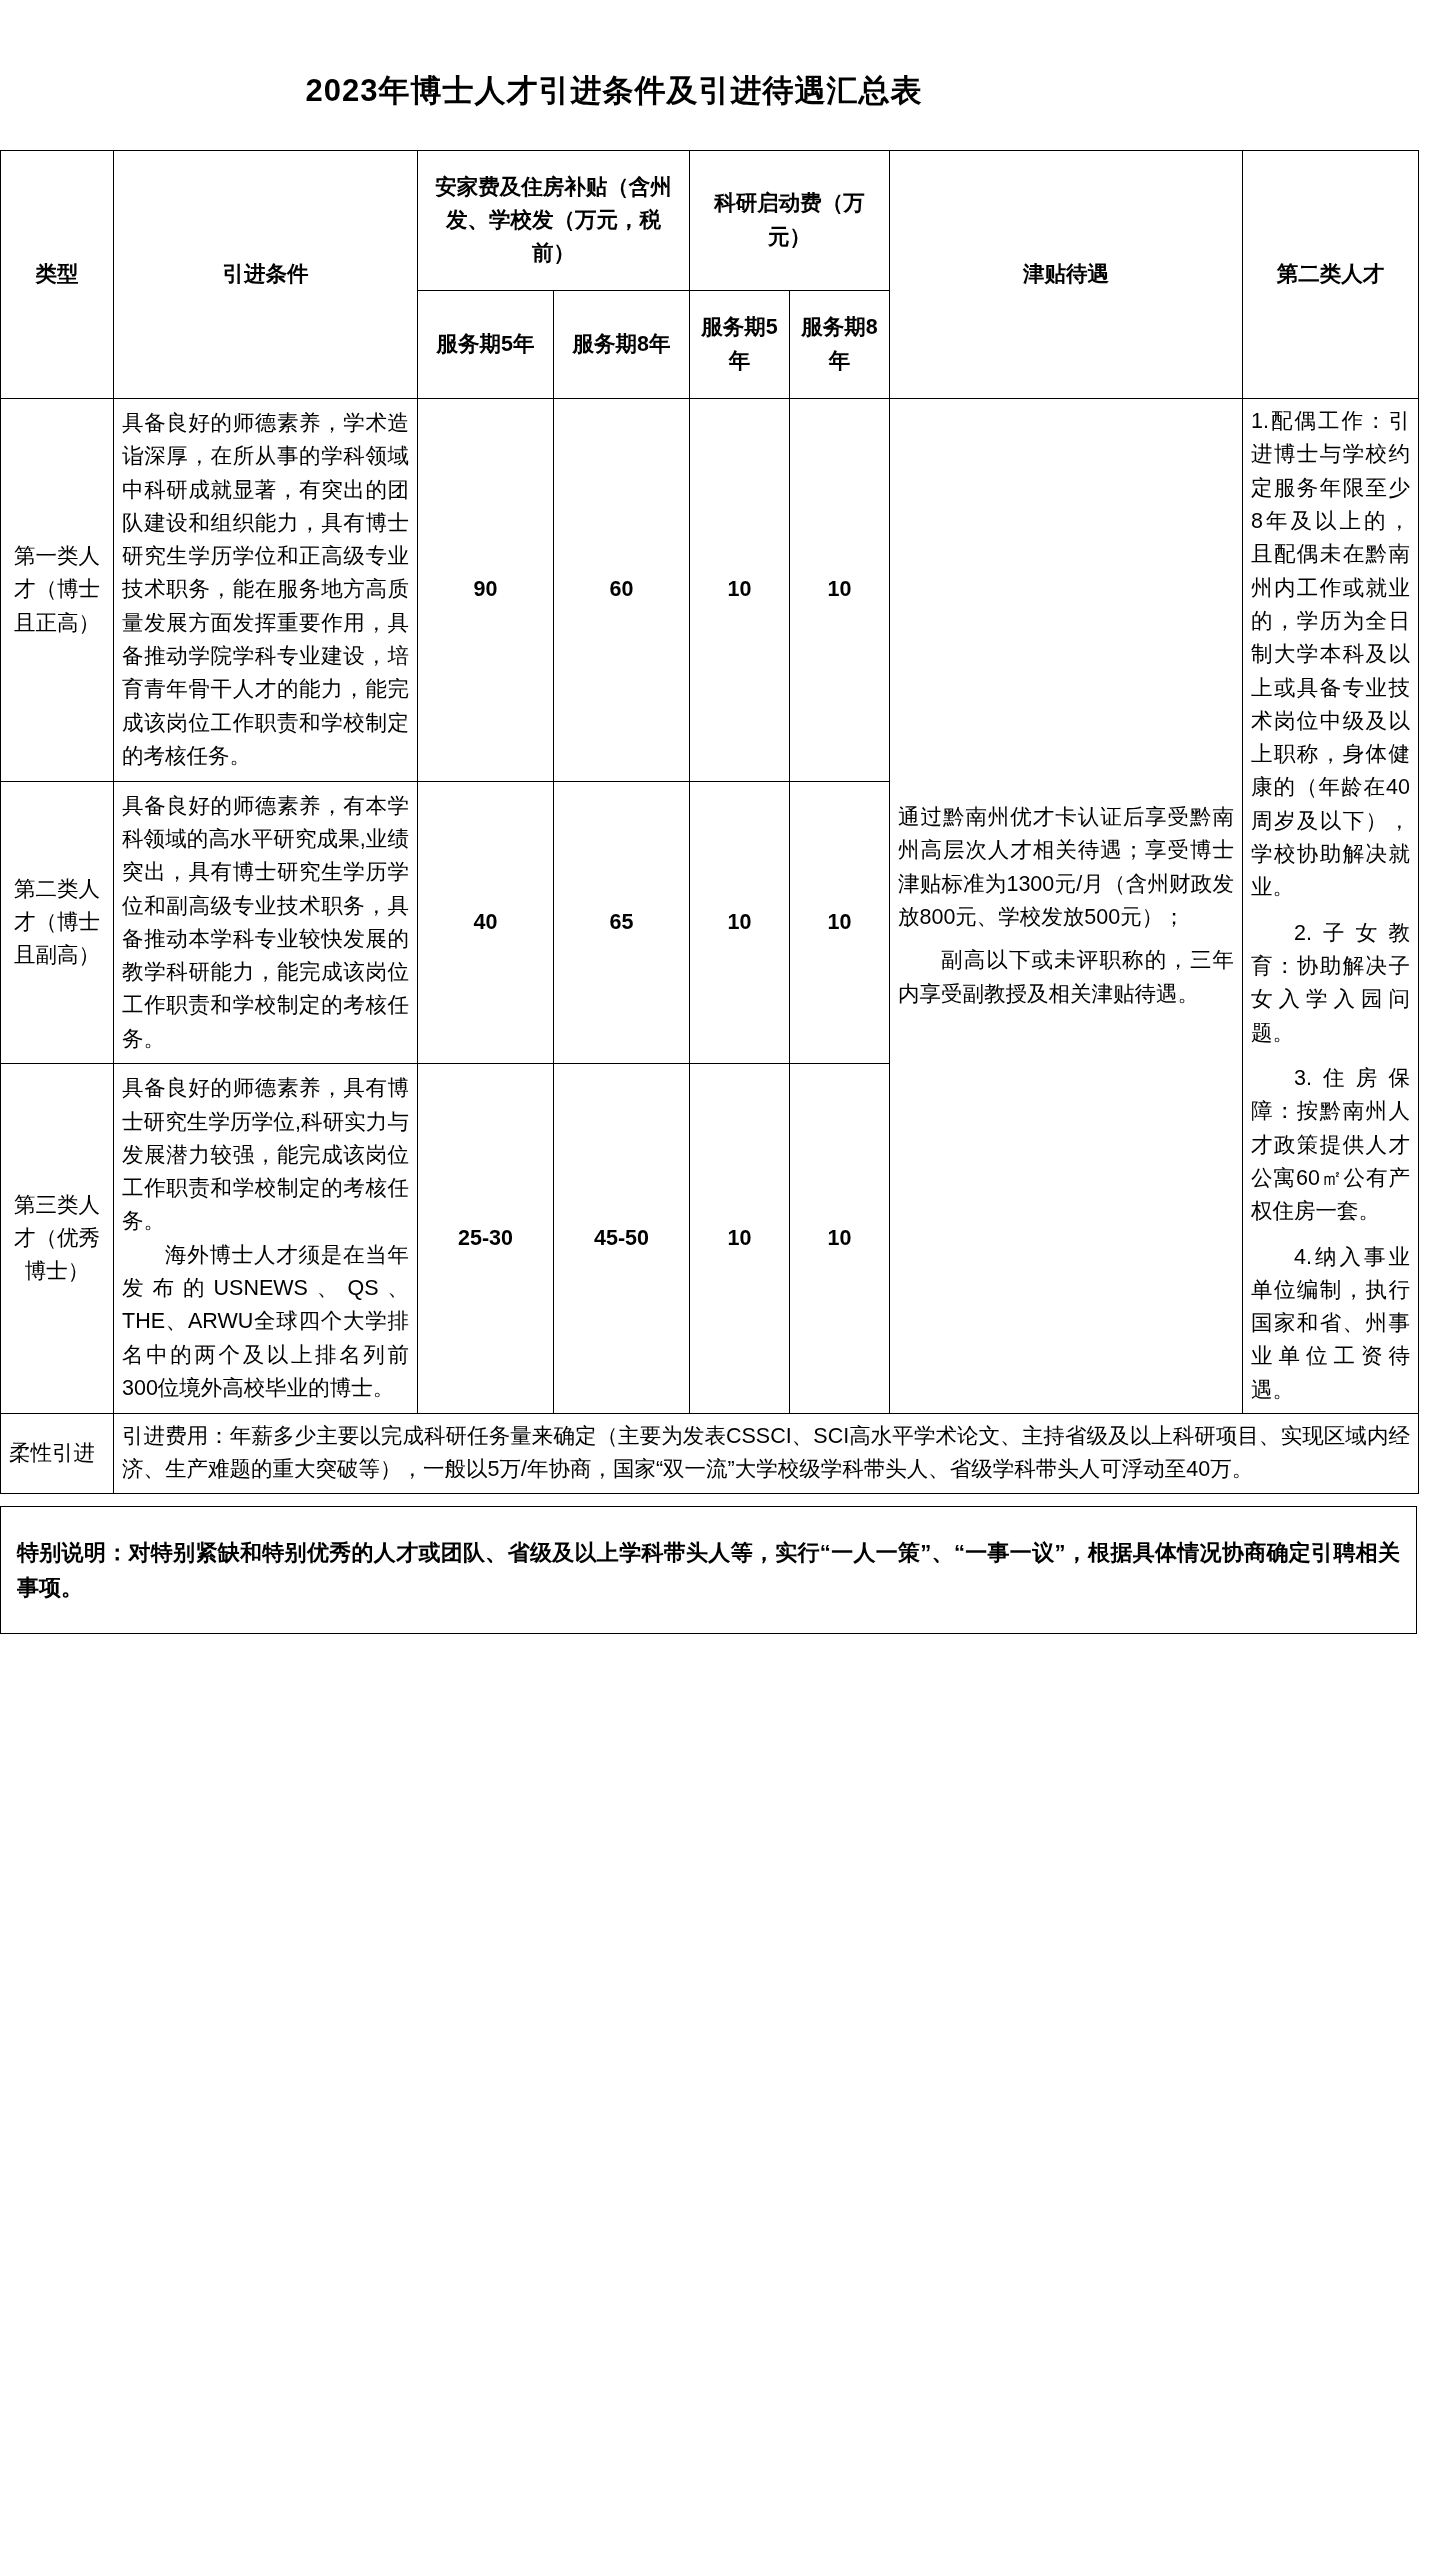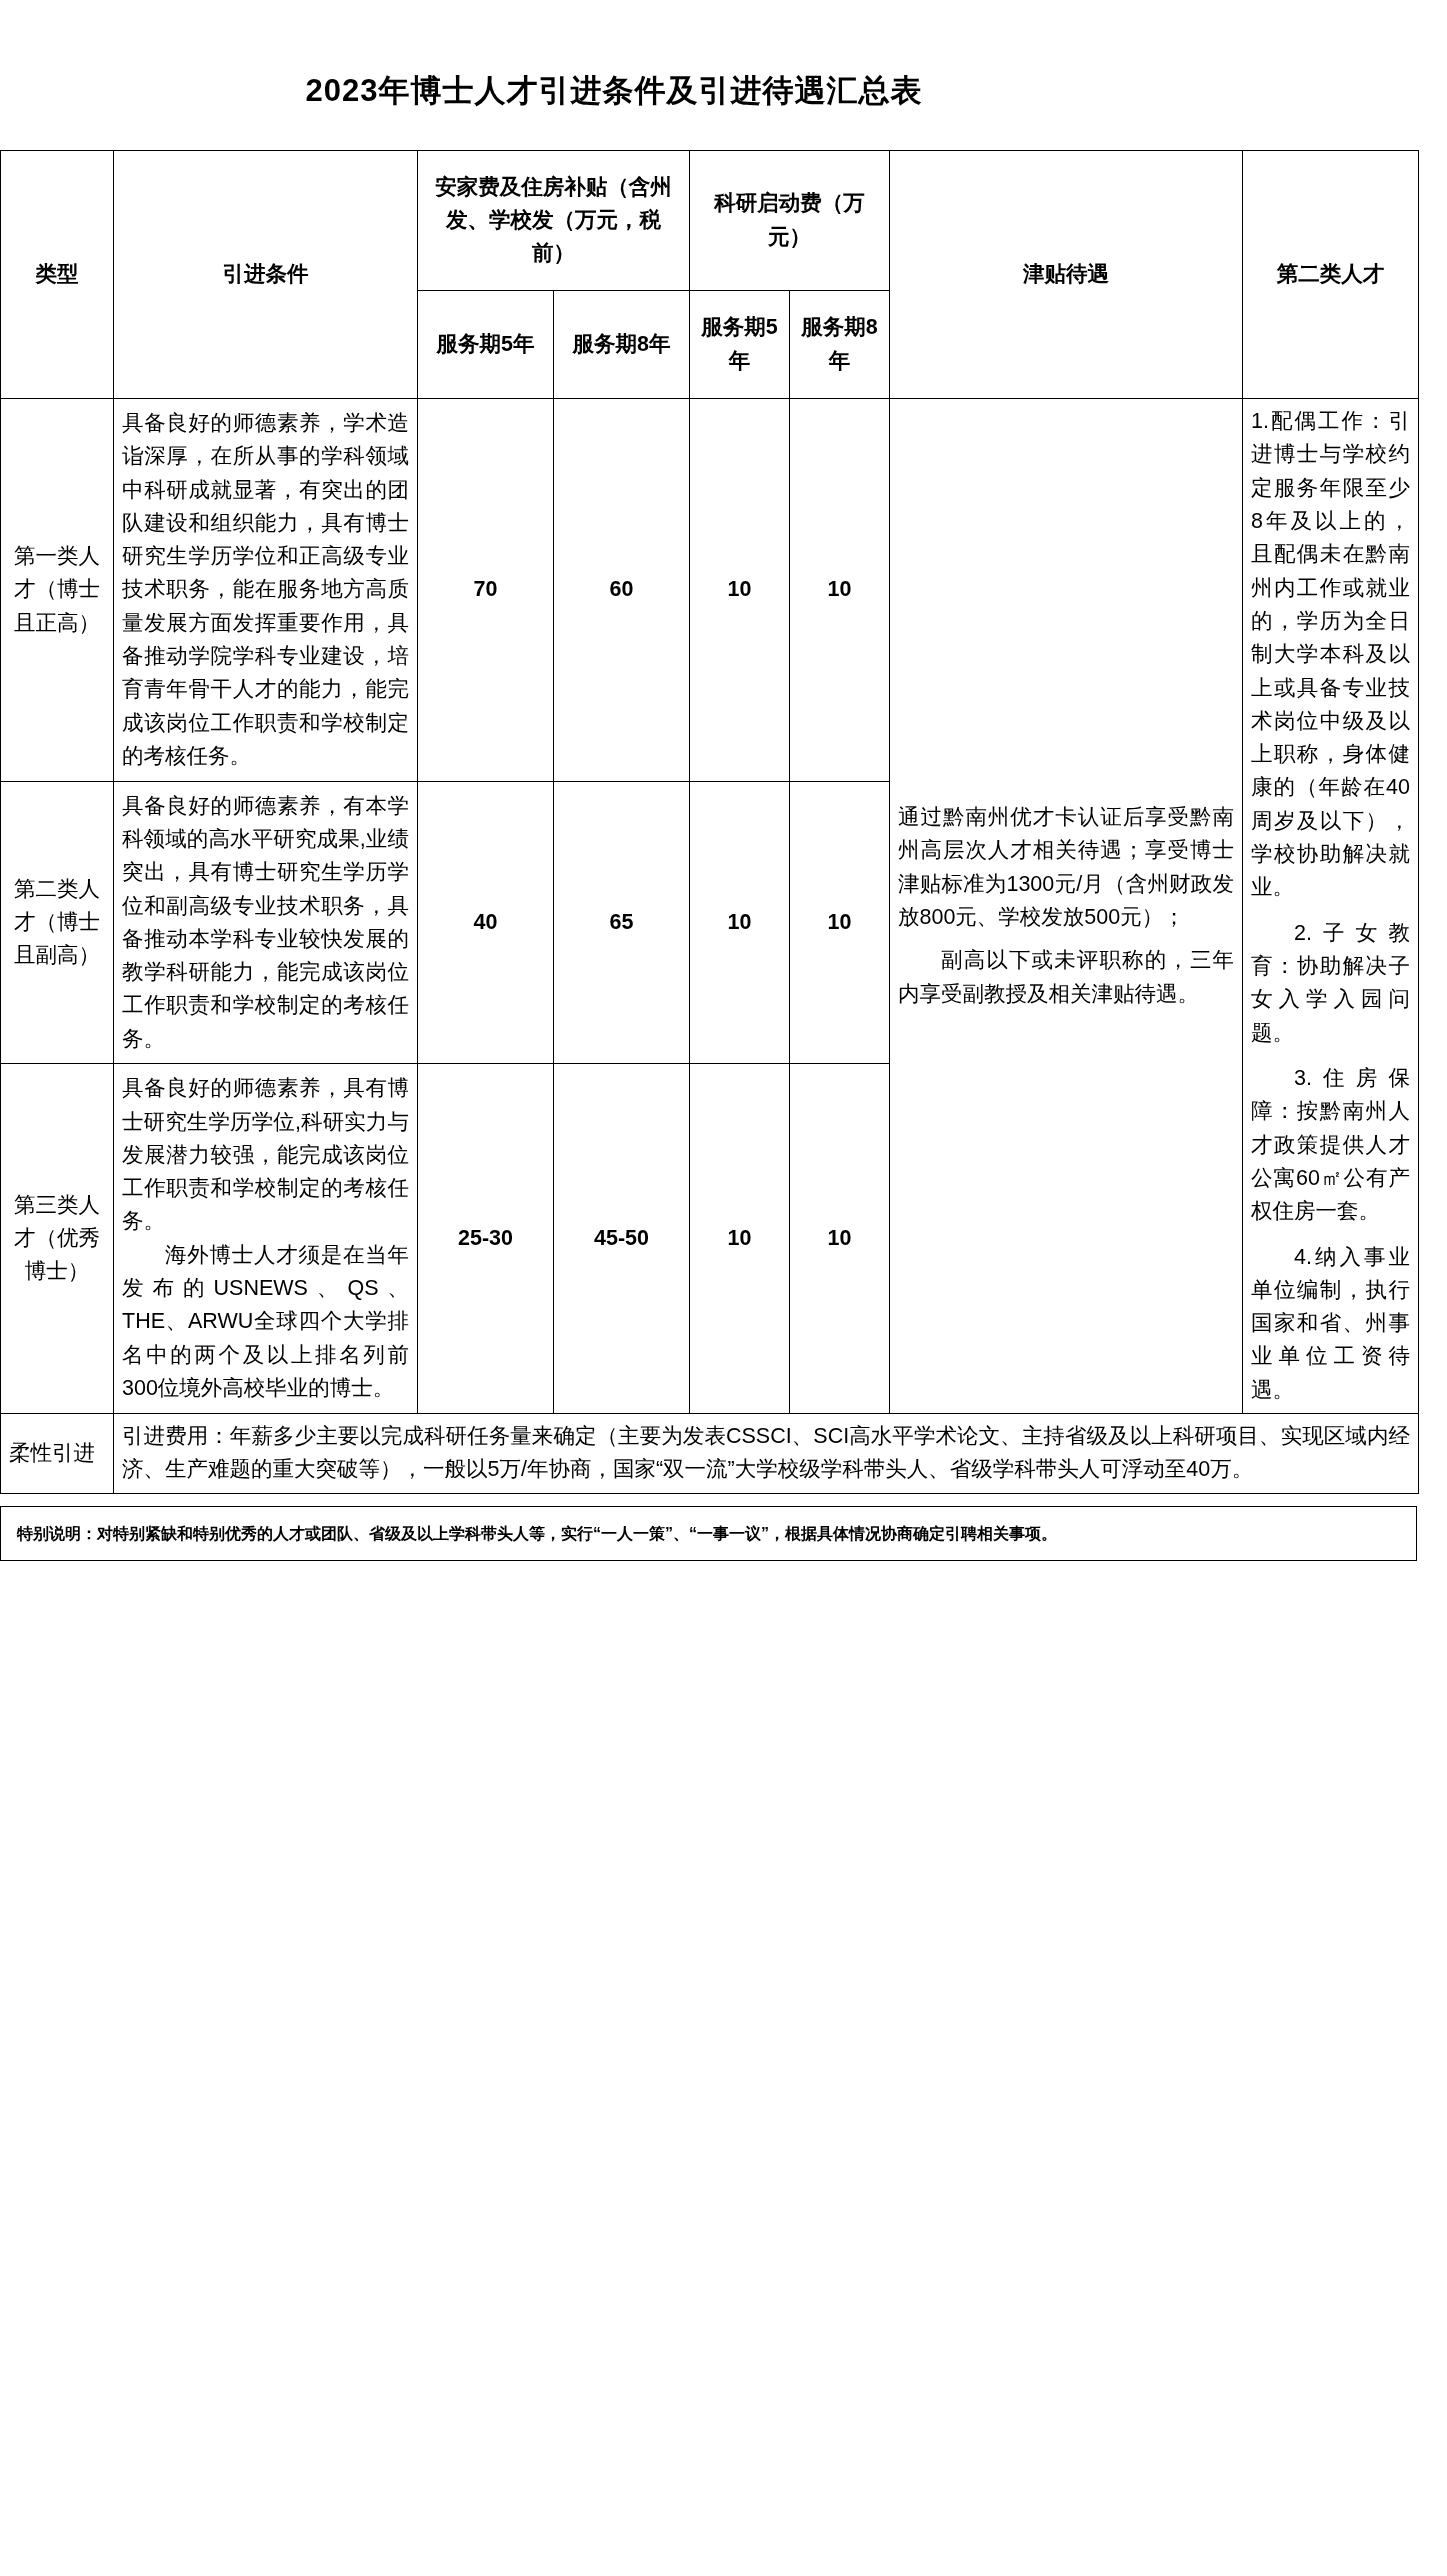--- a/index.html
+++ b/index.html
@@ -103,22 +103,22 @@
     padding: 14px 14px;
   }
   .note-table {
     border-collapse: collapse;
     width: 1417px;
     margin: 12px auto 0 auto;
     table-layout: fixed;
   }
   .note-table td {
     border: 1px solid #000000;
-    padding: 14px 16px;
-    font-size: 16px;
+    padding: 28px 16px;
+    font-size: 22px;
     font-weight: bold;
     line-height: 1.6;
     text-align: justify;
     text-justify: inter-ideograph;
   }
   .pad-bottom { height: 60px; }
 </style>
 </head>
 <body>
 
@@ -149,21 +149,21 @@
       <tr>
         <td class="hdr-sub" style="height:108px">服务期5年</td>
         <td class="hdr-sub">服务期8年</td>
         <td class="hdr-sub">服务期5年</td>
         <td class="hdr-sub">服务期8年</td>
       </tr>
 
       <tr>
         <td class="cat-cell">第一类人才（博士且正高）</td>
         <td class="cond-cell">具备良好的师德素养，学术造诣深厚，在所从事的学科领域中科研成就显著，有突出的团队建设和组织能力，具有博士研究生学历学位和正高级专业技术职务，能在服务地方高质量发展方面发挥重要作用，具备推动学院学科专业建设，培育青年骨干人才的能力，能完成该岗位工作职责和学校制定的考核任务。</td>
-        <td class="num-cell">70</td>
+        <td class="num-cell">90</td>
         <td class="num-cell">60</td>
         <td class="num-cell">10</td>
         <td class="num-cell">10</td>
         <td class="allow-cell" rowspan="3">
           <p style="margin:0 0 10px 0;">通过黔南州优才卡认证后享受黔南州高层次人才相关待遇；享受博士津贴标准为1300元/月（含州财政发放800元、学校发放500元）；</p>
           <p class="indent" style="margin:0;">副高以下或未评职称的，三年内享受副教授及相关津贴待遇。</p>
         </td>
         <td class="other-cell" rowspan="3">
           <p>1.配偶工作：引进博士与学校约定服务年限至少8年及以上的，且配偶未在黔南州内工作或就业的，学历为全日制大学本科及以上或具备专业技术岗位中级及以上职称，身体健康的（年龄在40周岁及以下），学校协助解决就业。</p>
           <p class="indent">2.子女教育：协助解决子女入学入园问题。</p>

